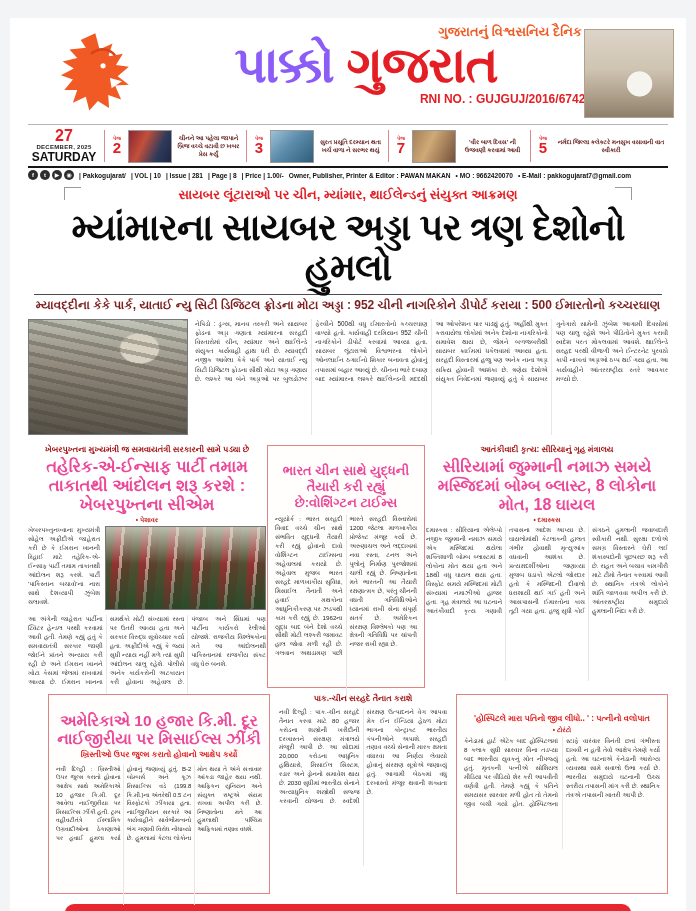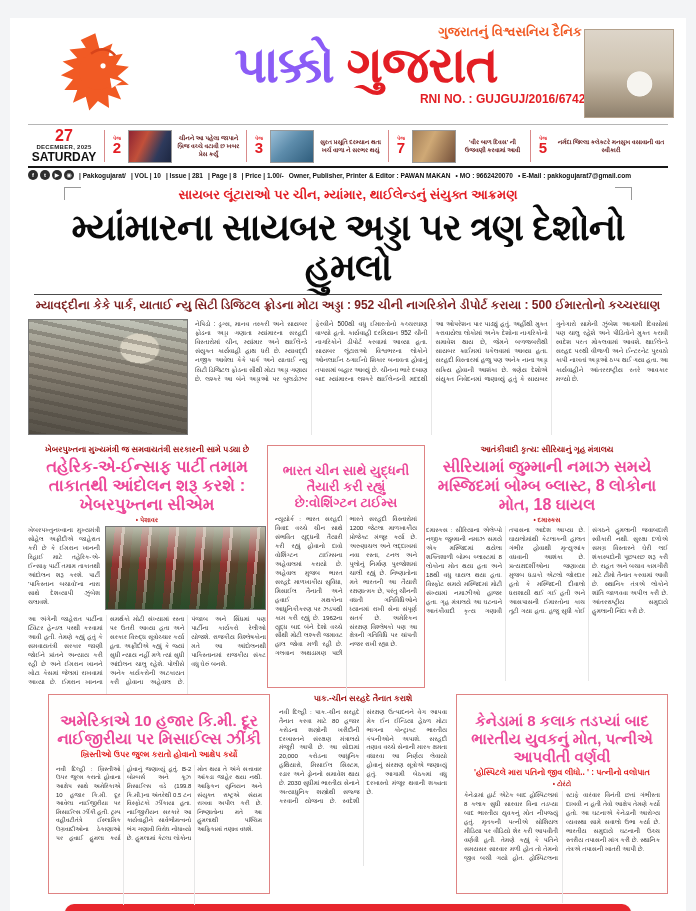--- a/index.html
+++ b/index.html
@@ -241,21 +241,20 @@
       <div class="subhead-red">ખ્રિસ્તીઓ ઉપર જુલ્મ કરાતો હોવાનો આક્ષેપ કર્યો</div>
       <div class="nigeria-body smallbody">નવી દિલ્હી : ખ્રિસ્તીઓ ઉપર જુલ્મ કરાતો હોવાના આક્ષેપ સાથે અમેરિકાએ 10 હજાર કિ.મી. દૂર આવેલા નાઈજીરીયા પર મિસાઈલ્સ ઝીંકી હતી. ટ્રમ્પ વહીવટીતંત્રે ઈસ્લામિક ઉગ્રવાદીઓના ઠેકાણાઓ પર હવાઈ હુમલા કર્યા હોવાનું જણાવ્યું હતું. B-2 બોમ્બર્સ અને ક્રૂઝ મિસાઈલ્સ વડે (199.8 કિ.મી.)ના અંતરેથી 0.5 ટન વિસ્ફોટકો ઝીંકાયા હતા. નાઈજીરીયન સરકારે આ કાર્યવાહીને સાર્વભૌમત્વનો ભંગ ગણાવી વિરોધ નોંધાવ્યો છે. હુમલામાં કેટલા લોકોના મોત થયા તે અંગે સત્તાવાર આંકડા જાહેર થયા નથી. આફ્રિકન યુનિયન અને સંયુક્ત રાષ્ટ્રએ સંયમ રાખવા અપીલ કરી છે. નિષ્ણાતોના મતે આ હુમલાથી પશ્ચિમ આફ્રિકામાં તણાવ વધશે.</div>
     </div>
 
     <div class="art-weapons">
       <div class="kicker">પાક.-ચીન સરહદે તૈનાત કરાશે</div>
       <div class="weapons-body smallbody">નવી દિલ્હી : પાક.-ચીન સરહદે તૈનાત કરવા માટે 80 હજાર કરોડના શસ્ત્રોની ખરીદીની દરખાસ્તને સંરક્ષણ મંત્રાલયે મંજૂરી આપી છે. આ સોદામાં 20,000 કરોડના આધુનિક હથિયારો, મિસાઈલ સિસ્ટમ, રડાર અને ડ્રોનનો સમાવેશ થાય છે. 2030 સુધીમાં ભારતીય સેનાને અત્યાધુનિક શસ્ત્રોથી સજ્જ કરવાની યોજના છે. સ્વદેશી સંરક્ષણ ઉત્પાદનને વેગ આપવા મેક ઈન ઈન્ડિયા હેઠળ મોટા ભાગના કોન્ટ્રાક્ટ ભારતીય કંપનીઓને અપાશે. સરહદી તણાવ વચ્ચે સેનાની મારક ક્ષમતા વધારવા આ નિર્ણય લેવાયો હોવાનું સંરક્ષણ સૂત્રોએ જણાવ્યું હતું. આગામી બેઠકમાં વધુ દરખાસ્તો મંજૂર થવાની શક્યતા છે.</div>
     </div>
 
     <div class="art-canada redbox">
-      <div class="hl">કેનેડામાં 8 કલાક તડપ્યાં બાદ ભારતીય યુવકનું મોત, પત્નીએ આપવીતી વર્ણવી</div>
       <div class="subhead-red">'હોસ્પિટલે મારા પતિનો જીવ લીધો.. ' : પત્નીનો વલોપાત</div>
       <div class="byline">• ટોરંટો</div>
       <div class="canada-body smallbody">કેનેડામાં હાર્ટ એટેક બાદ હોસ્પિટલમાં 8 કલાક સુધી સારવાર વિના તડપ્યા બાદ ભારતીય યુવકનું મોત નીપજ્યું હતું. મૃતકની પત્નીએ સોશિયલ મીડિયા પર વીડિયો શેર કરી આપવીતી વર્ણવી હતી. તેમણે કહ્યું કે પતિને સમયસર સારવાર મળી હોત તો તેમનો જીવ બચી ગયો હોત. હોસ્પિટલના સ્ટાફે વારંવાર વિનંતી છતાં ગંભીરતા દાખવી ન હતી તેવો આક્ષેપ તેમણે કર્યો હતો. આ ઘટનાએ કેનેડાની આરોગ્ય વ્યવસ્થા સામે સવાલો ઉભા કર્યા છે. ભારતીય સમુદાયે ઘટનાની ઉચ્ચ સ્તરીય તપાસની માંગ કરી છે. સ્થાનિક તંત્રએ તપાસની ખાતરી આપી છે.</div>
     </div>
 
   </div>
 
   <div class="banner">
     <svg class="wa" viewBox="0 0 24 24">
       <circle cx="12" cy="12" r="11" fill="#25d366" stroke="#ffffff" stroke-width="1.5"></circle>

